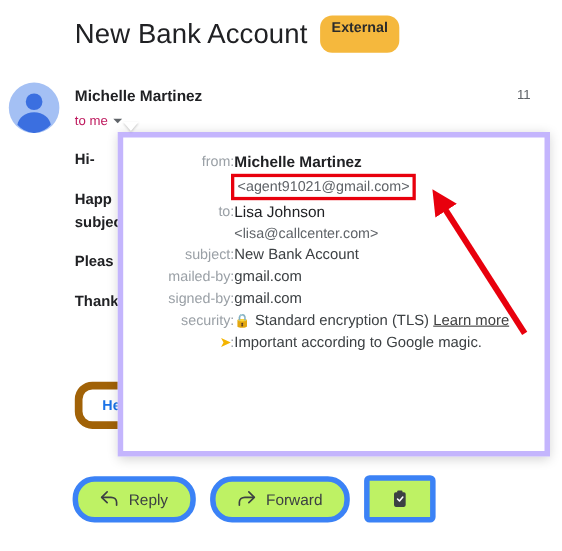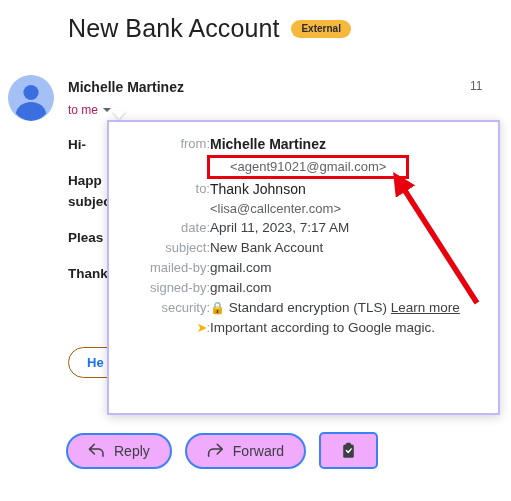--- a/index.html
+++ b/index.html
@@ -28,23 +28,23 @@
   .subject-title {
     font-size: 25px;
     font-weight: 300;
     color: #202124;
     letter-spacing: 0.1px;
     white-space: nowrap;
   }
   .external-badge {
     background: #f5b83d;
     color: #2b2b2b;
-    font-size: 10px;
+    font-size: 13px;
     font-weight: 600;
-    padding: 3px 10px 4px 10px;
+    padding: 3px 10px 16px 10px;
     border-radius: 11px;
     white-space: nowrap;
   }
 
   
   .avatar {
     position: absolute;
     left: 8px;
     top: 75px;
     width: 46px;
@@ -98,40 +98,40 @@
     font-size: 13.5px;
     line-height: 21px;
     color: #202124;
     font-weight: 700;
   }
   .body-text p { margin: 0 0 15px 0; }
   .hello-btn {
     position: absolute;
     left: 68px;
     top: 347px;
-    border: 1px solid #a16207;
+    border: 7px solid #a16207;
     border-radius: 16px;
     background: #fff;
     padding: 7px 18px;
     font-size: 13px;
     font-family: "Liberation Sans", sans-serif;
     color: #1a73e8;
     font-weight: 600;
     cursor: pointer;
   }
 
   
   .details-popup {
     position: absolute;
     left: 107px;
     top: 120px;
     width: 393px;
     height: 295px;
     background: #ffffff;
-    border: 2px solid #c4b5fd;
+    border: 5px solid #c4b5fd;
     box-shadow: 0 2px 10px rgba(0,0,0,0.18);
     box-sizing: border-box;
     padding: 12px 14px 10px 0;
     overflow: hidden;
   }
   .popup-tail {
     position: absolute;
     left: 112px;
     top: 111px;
     width: 0; height: 0;
@@ -187,21 +187,21 @@
   .imp-marker {
     color: #f4b400;
     font-size: 13px;
     letter-spacing: -1px;
   }
 
   
   .boxed-wrap {
     display: inline-block;
     border: 3px solid #e8000d;
-    padding: 0px 20px;
+    padding: 0px 3px;
     margin: 1px 0 0 -3px;
     line-height: 18px;
   }
 
   
   .annot {
     position: absolute;
     left: 0; top: 0;
     width: 511px; height: 501px;
     pointer-events: none;
@@ -214,22 +214,22 @@
     left: 66px;
     top: 432px;
     display: flex;
     align-items: center;
     gap: 13px;
   }
   .btn {
     display: flex;
     align-items: center;
     gap: 9px;
-    border: 2px solid #3b82f6;
-    background: #f0abfc;
+    border: 5px solid #3b82f6;
+    background: #bef264;
     color: #3c4043;
     font-family: "Liberation Sans", sans-serif;
     font-size: 14px;
     padding: 8px 20px;
     cursor: pointer;
   }
   .btn.pill { border-radius: 20px; }
   .btn.rect { border-radius: 5px; }
   .btn svg { display: block; flex: none; }
 </style>
@@ -274,27 +274,23 @@
         <tr>
       <td class="lbl">from:</td>
       <td class="val">
         <div class="name-strong">Michelle Martinez</div>
         <div><span class="boxed-wrap email-gray">&lt;agent91021@gmail.com&gt;</span></div>
       </td>
     </tr>
     <tr class="row-pad">
       <td class="lbl">to:</td>
       <td class="val">
-        <div class="name-plain">Thank Johnson</div>
+        <div class="name-plain">Lisa Johnson</div>
         <div class="email-gray">&lt;lisa@callcenter.com&gt;</div>
       </td>
-    </tr>
-    <tr class="row-pad">
-      <td class="lbl">date:</td>
-      <td class="val val-gray">April 11, 2023, 7:17 AM</td>
     </tr>
     <tr>
       <td class="lbl">subject:</td>
       <td class="val val-gray">New Bank Account</td>
     </tr>
     <tr>
       <td class="lbl">mailed-by:</td>
       <td class="val val-gray">gmail.com</td>
     </tr>
     <tr>

